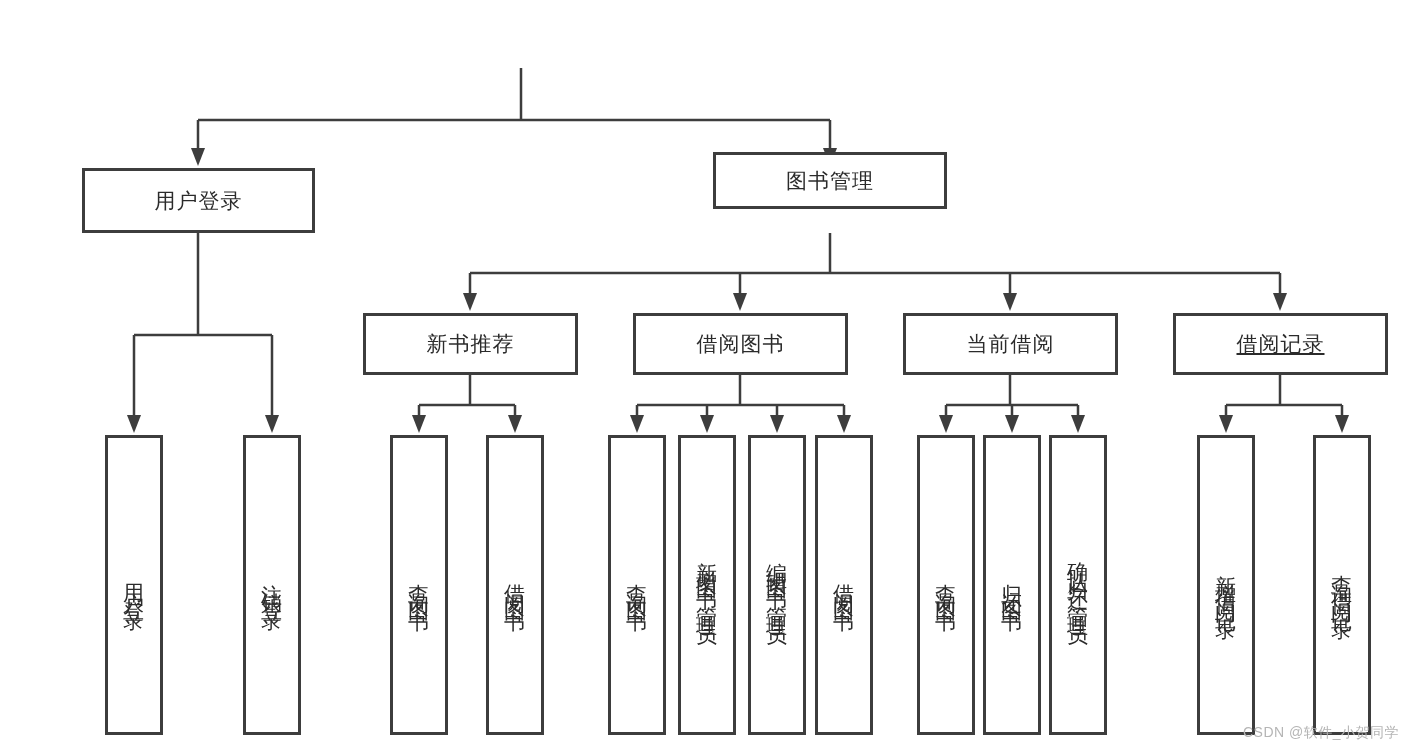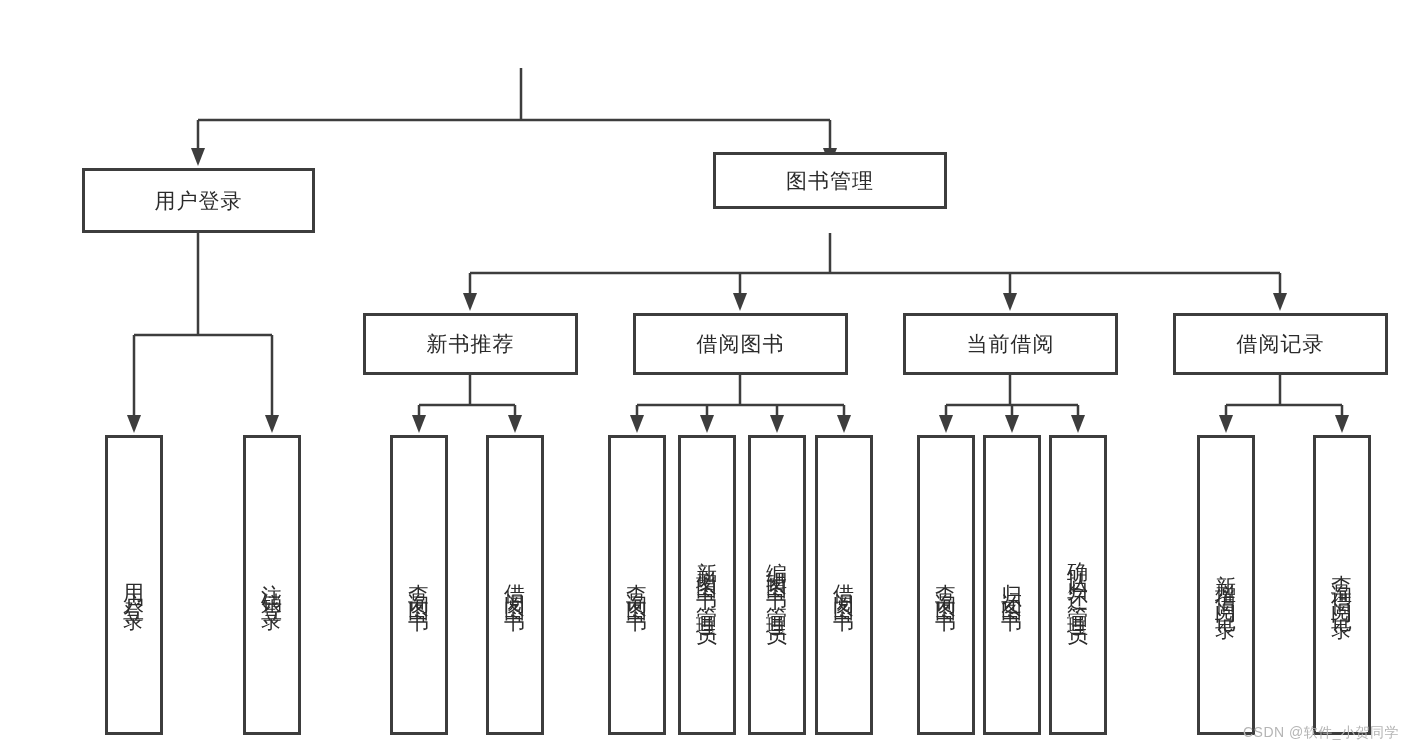--- a/index.html
+++ b/index.html
@@ -101,21 +101,21 @@
     </g>
   </svg>
 
 
   <div class="box" style="left:82px; top:168px; width:233px; height:65px;">用户登录</div>
   <div class="box" style="left:713px; top:152px; width:234px; height:57px;">图书管理</div>
 
   <div class="box" style="left:363px; top:313px; width:215px; height:62px;">新书推荐</div>
   <div class="box" style="left:633px; top:313px; width:215px; height:62px;">借阅图书</div>
   <div class="box" style="left:903px; top:313px; width:215px; height:62px;">当前借阅</div>
-  <div class="box" style="left:1173px; top:313px; width:215px; height:62px;">借阅记录</div>
+  <div class="box" style="left:1173px; top:313px; width:215px; height:62px;text-decoration:underline;">借阅记录</div>
 
   <div class="box leaf" style="left:105px; top:435px; width:58px; height:300px;">用户登录</div>
   <div class="box leaf" style="left:243px; top:435px; width:58px; height:300px;">注销登录</div>
 
   <div class="box leaf" style="left:390px; top:435px; width:58px; height:300px;">查询图书</div>
   <div class="box leaf" style="left:486px; top:435px; width:58px; height:300px;">借阅图书</div>
 
   <div class="box leaf" style="left:608px; top:435px; width:58px; height:300px;">查询图书</div>
   <div class="box leaf" style="left:678px; top:435px; width:58px; height:300px;">新增图书（管理员）</div>
   <div class="box leaf" style="left:748px; top:435px; width:58px; height:300px;">编辑图书（管理员）</div>

